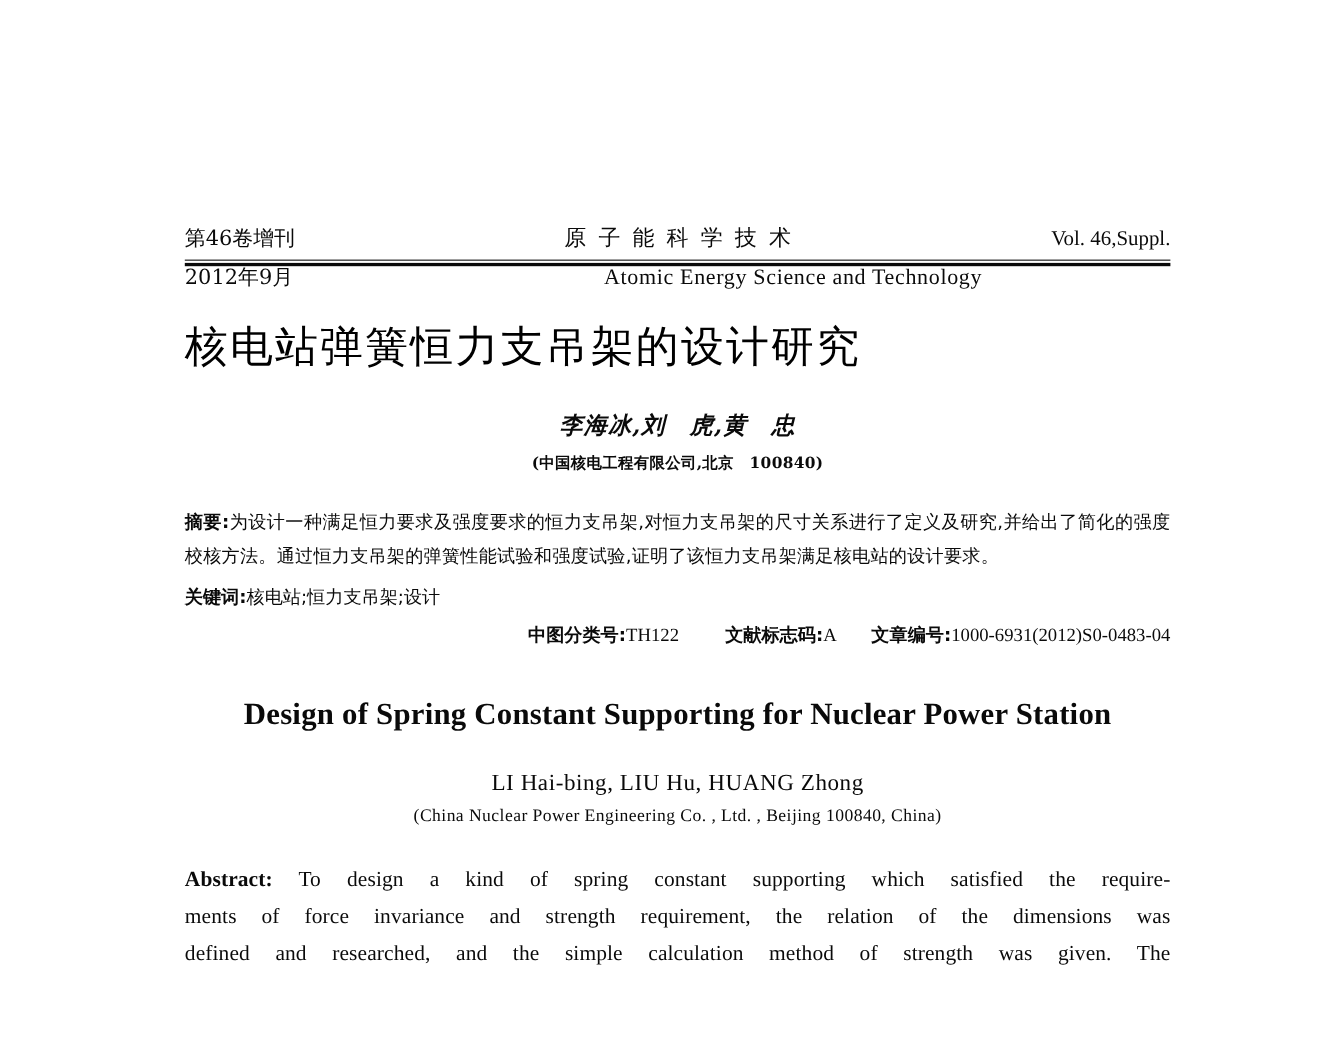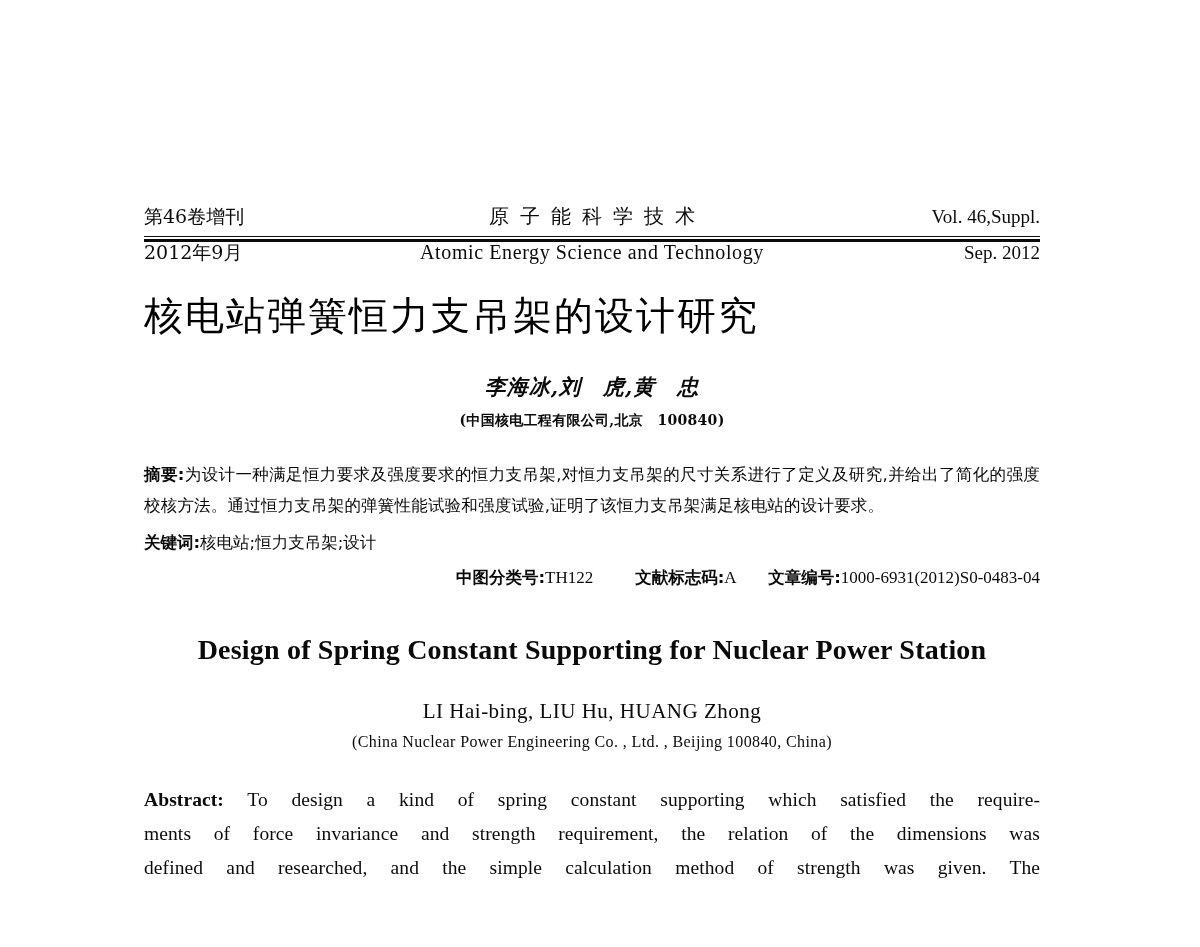--- a/index.html
+++ b/index.html
@@ -20,21 +20,21 @@
   .page {
     position: relative;
     width: 1200px;
     height: 947px;
     box-sizing: border-box;
     padding: 0;
   }
 
   .content {
     position: absolute;
-    left: 144px;
+    left: 168px;
     top: 0;
     width: 896px;
   }
 
   
   .masthead {
     position: relative;
     height: 72px;
     margin-top: 158px;
   }
@@ -217,21 +217,20 @@
 
     <div class="masthead">
       <div class="mast-row">
         <div class="mast-left">第46卷增刊</div>
         <div class="mast-center cn">原子能科学技术</div>
         <div class="mast-right">Vol. 46,Suppl.</div>
       </div>
       <div class="mast-row">
         <div class="mast-left">2012年9月</div>
         <div class="mast-center en">Atomic Energy Science and Technology</div>
-        <div class="mast-right">Sep. 2012</div>
       </div>
     </div>
 
     <div class="rule-thin"></div>
     <div class="rule-thick"></div>
 
     <h1 class="title-cn">核电站弹簧恒力支吊架的设计研究</h1>
     <div class="authors-cn">李海冰,刘　虎,黄　忠</div>
     <div class="affil-cn">(中国核电工程有限公司,北京　100840)</div>
 

